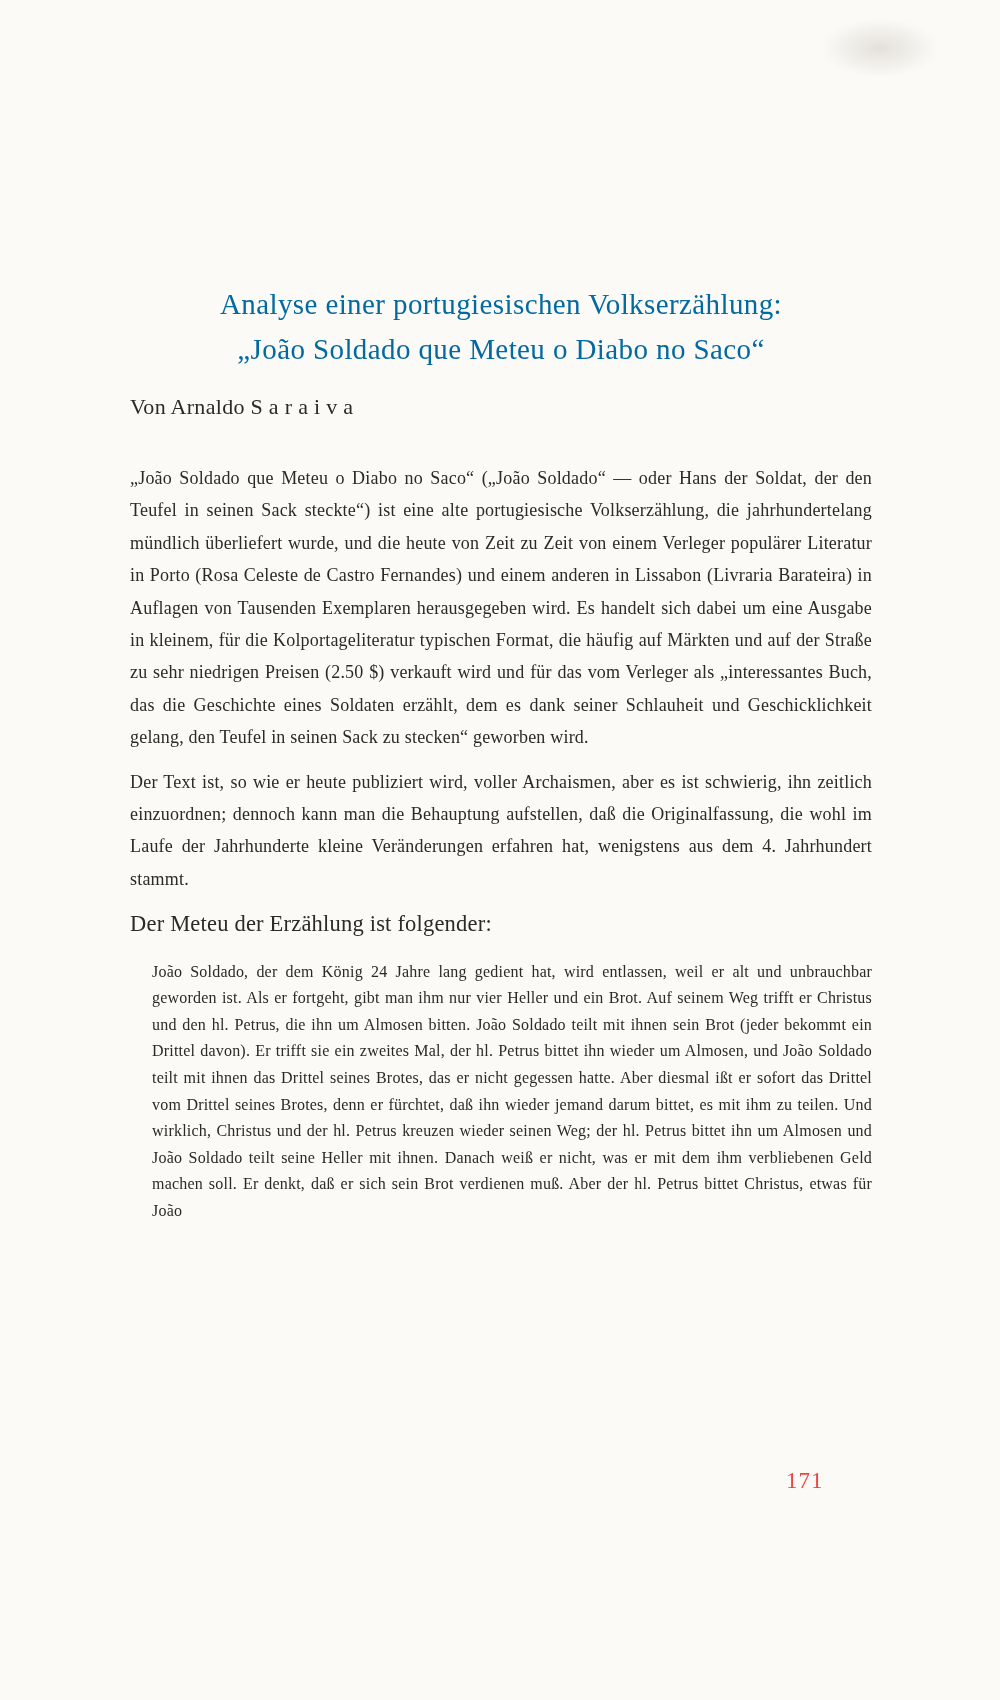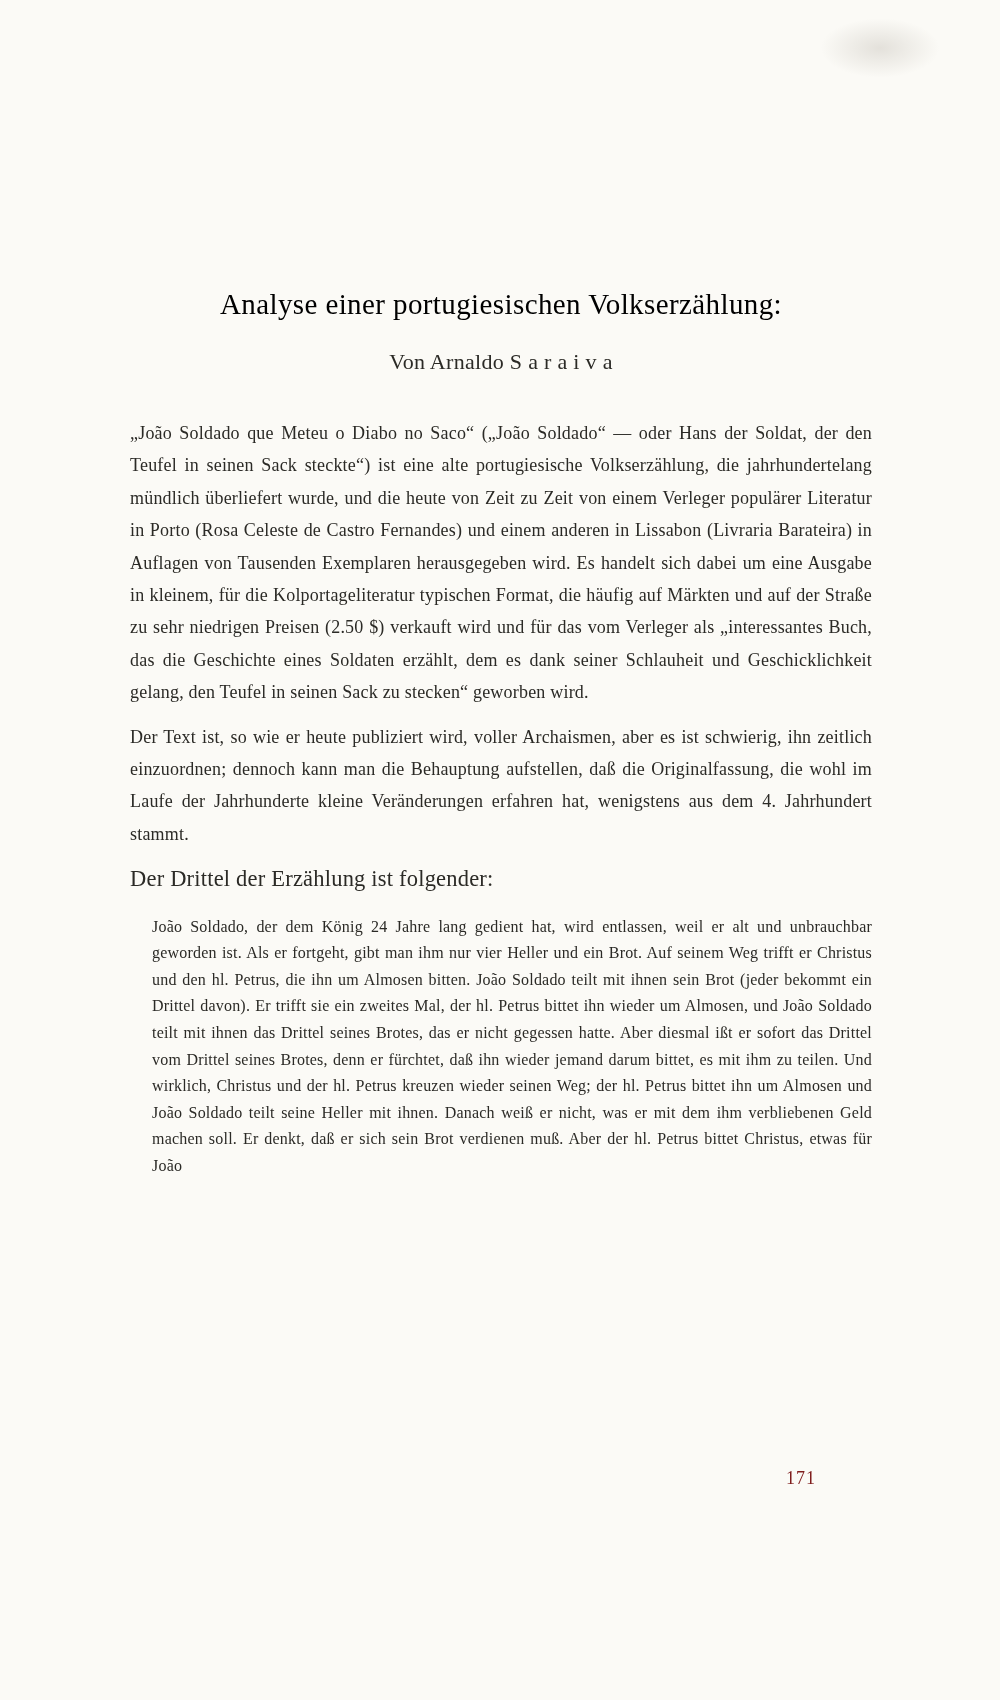--- a/index.html
+++ b/index.html
@@ -31,25 +31,25 @@
     top: 282px;
     width: 742px;
   }
   .title {
     margin: 0;
     font-size: 29px;
     font-weight: 400;
     text-align: center;
     line-height: 1.55;
     letter-spacing: 0.4px;
-    color: #000000;
+    color: #0369a1;
   }
   .byline {
     margin-top: 22px;
-    text-align: center;
+    text-align: left;
     font-size: 22px;
     letter-spacing: 0.3px;
   }
   .body-par {
     margin: 0;
     font-size: 18px;
     line-height: 32.4px;
     text-align: justify;
     letter-spacing: 0.2px;
   }
@@ -68,41 +68,42 @@
     margin-left: 22px;
     font-size: 16px;
     line-height: 26.6px;
     text-align: justify;
     letter-spacing: 0.2px;
   }
   .page-number {
     position: absolute;
     left: 786px;
     top: 1468px;
-    font-size: 18px;
+    font-size: 23px;
     letter-spacing: 1px;
-    color: #7f1d1d;
+    color: #ef4444;
   }
 </style>
 </head>
 <body>
 
 <div class="scan-smudge"></div>
 
 <div class="page">
 
   <h1 class="title">
     <span>Analyse einer portugiesischen Volkserzählung:</span><br>
+    <span>„João Soldado que Meteu o Diabo no Saco“</span>
   </h1>
 
   <div class="byline">Von Arnaldo  S a r a i v a</div>
 
   <p class="body-par par-1">„João Soldado que Meteu o Diabo no Saco“ („João Soldado“ — oder Hans der Soldat, der den Teufel in seinen Sack steckte“) ist eine alte portugiesische Volkserzählung, die jahrhundertelang mündlich überliefert wurde, und die heute von Zeit zu Zeit von einem Verleger populärer Literatur in Porto (Rosa Celeste de Castro Fernandes) und einem anderen in Lissabon (Livraria Barateira) in Auflagen von Tausenden Exemplaren herausgegeben wird. Es handelt sich dabei um eine Ausgabe in kleinem, für die Kolportageliteratur typischen Format, die häufig auf Märkten und auf der Straße zu sehr niedrigen Preisen (2.50 $) verkauft wird und für das vom Verleger als „interessantes Buch, das die Geschichte eines Soldaten erzählt, dem es dank seiner Schlauheit und Geschicklichkeit gelang, den Teufel in seinen Sack zu stecken“ geworben wird.</p>
 
   <p class="body-par par-2">Der Text ist, so wie er heute publiziert wird, voller Archaismen, aber es ist schwierig, ihn zeitlich einzuordnen; dennoch kann man die Behauptung aufstellen, daß die Originalfassung, die wohl im Laufe der Jahrhunderte kleine Veränderungen erfahren hat, wenigstens aus dem 4. Jahrhundert stammt.</p>
 
-  <p class="lead-in">Der Drittel der Erzählung ist folgender:</p>
+  <p class="lead-in">Der Meteu der Erzählung ist folgender:</p>
 
   <div class="story-quote">João Soldado, der dem König 24 Jahre lang gedient hat, wird entlassen, weil er alt und unbrauchbar geworden ist. Als er fortgeht, gibt man ihm nur vier Heller und ein Brot. Auf seinem Weg trifft er Christus und den hl. Petrus, die ihn um Almosen bitten. João Soldado teilt mit ihnen sein Brot (jeder bekommt ein Drittel davon). Er trifft sie ein zweites Mal, der hl. Petrus bittet ihn wieder um Almosen, und João Soldado teilt mit ihnen das Drittel seines Brotes, das er nicht gegessen hatte. Aber diesmal ißt er sofort das Drittel vom Drittel seines Brotes, denn er fürchtet, daß ihn wieder jemand darum bittet, es mit ihm zu teilen. Und wirklich, Christus und der hl. Petrus kreuzen wieder seinen Weg; der hl. Petrus bittet ihn um Almosen und João Soldado teilt seine Heller mit ihnen. Danach weiß er nicht, was er mit dem ihm verbliebenen Geld machen soll. Er denkt, daß er sich sein Brot verdienen muß. Aber der hl. Petrus bittet Christus, etwas für João</div>
 
 </div>
 
 <div class="page-number">171</div>
 
 </body></html>

